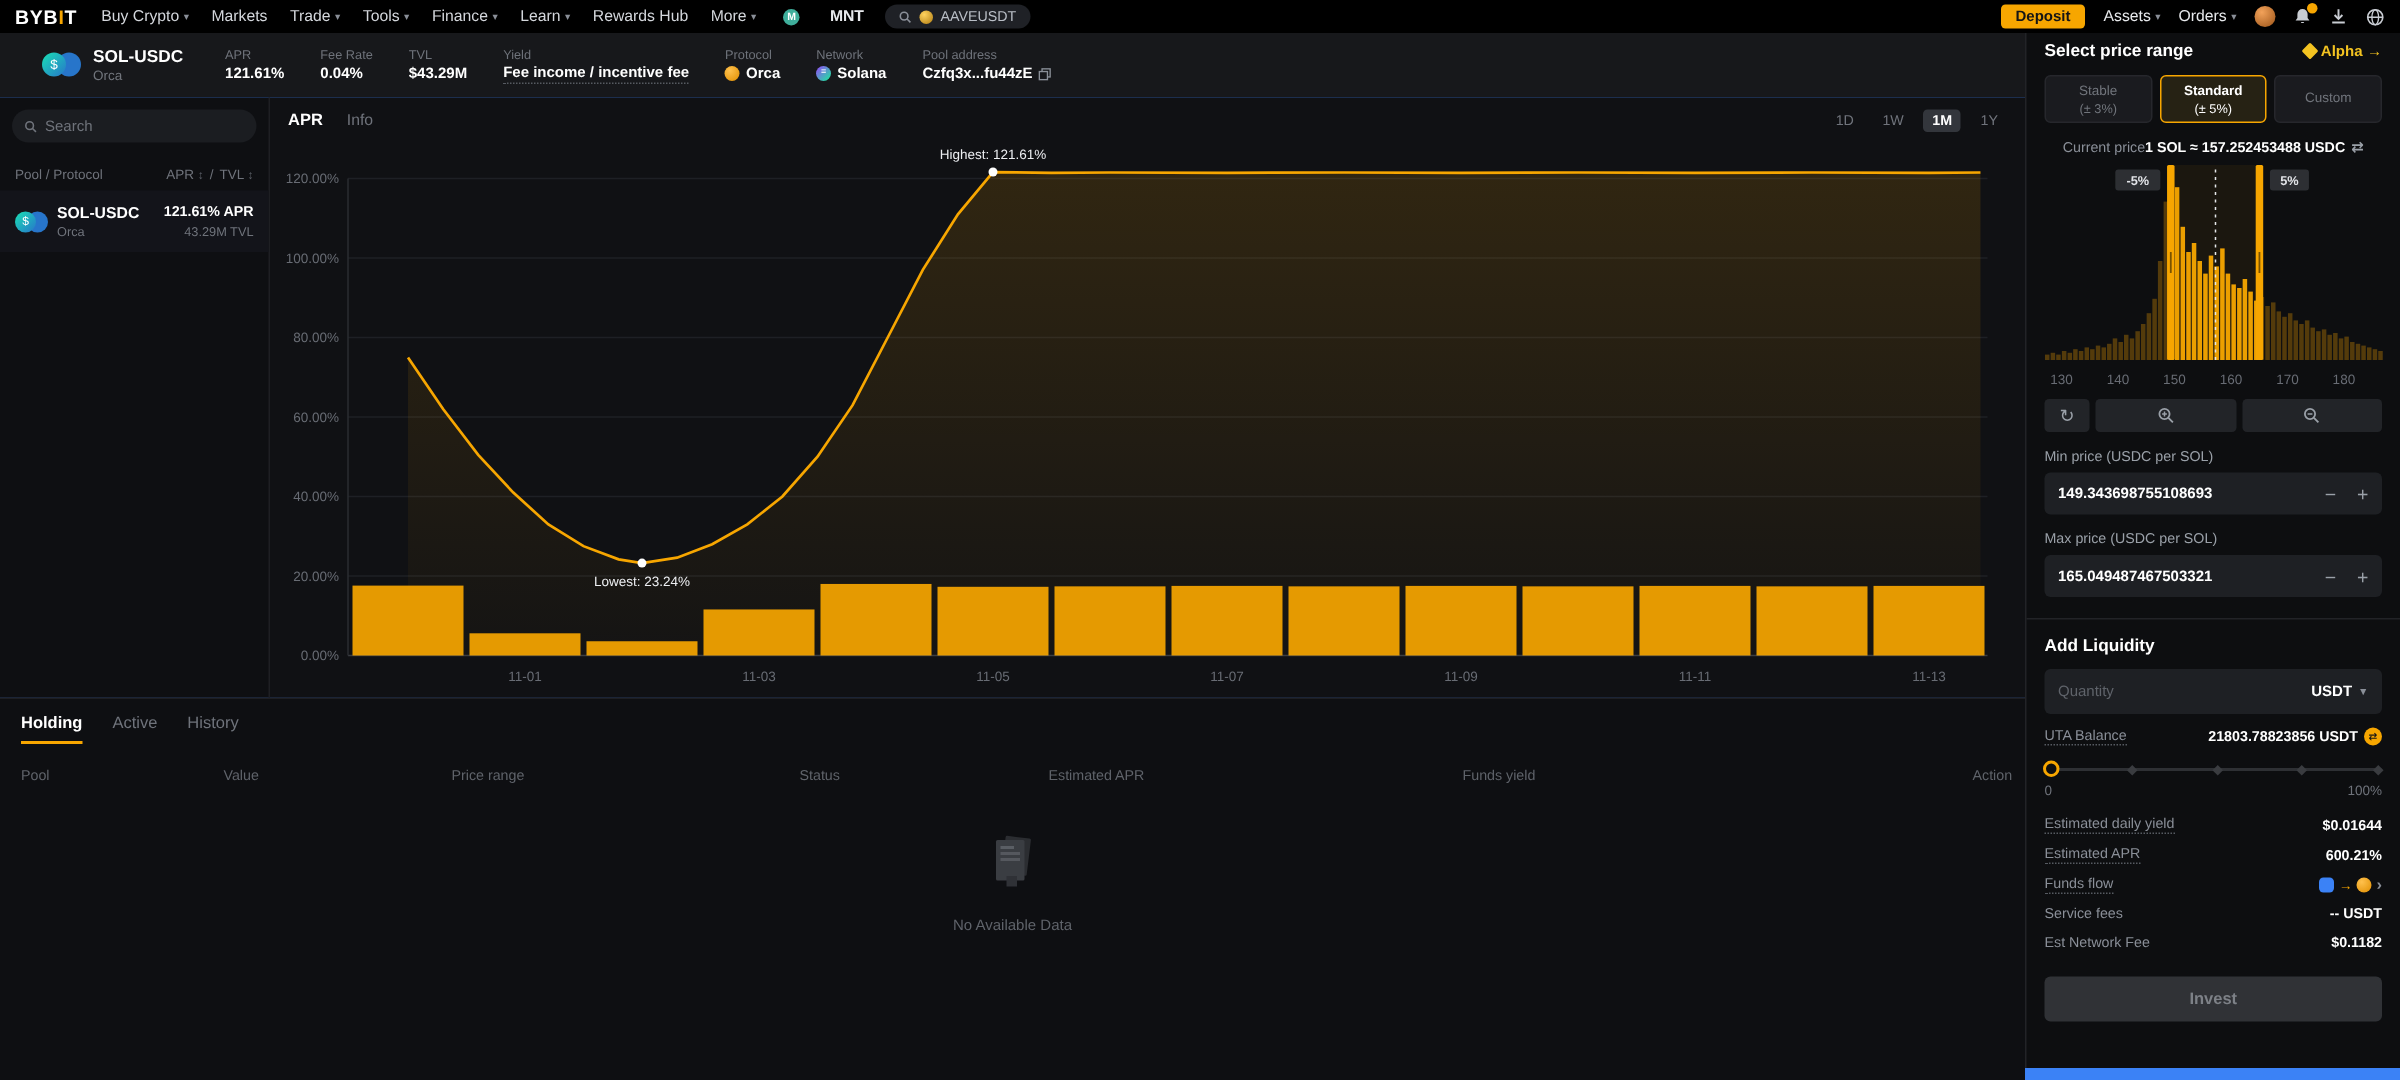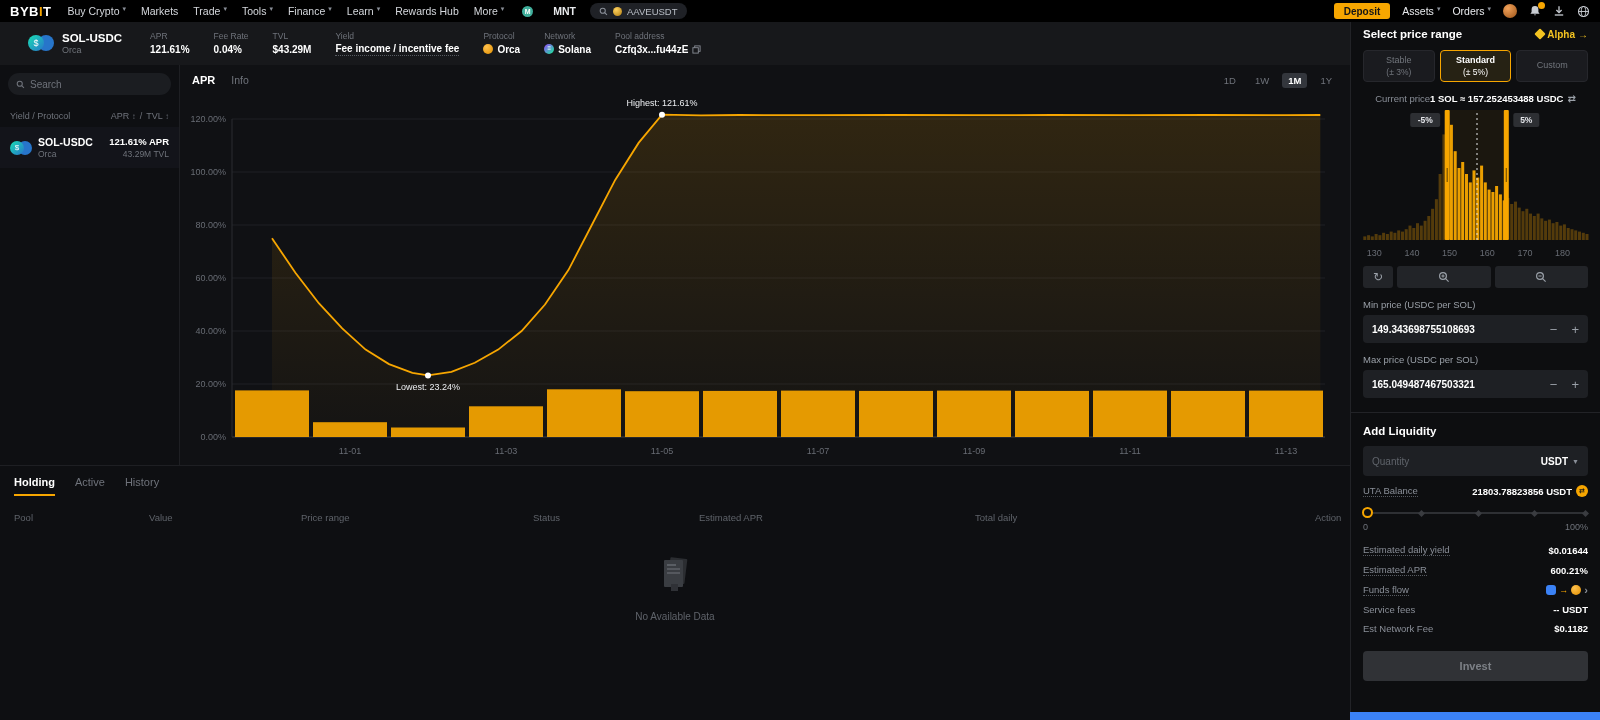--- a/index.html
+++ b/index.html
@@ -6,21 +6,21 @@
   html,body { width:1600px; height:720px; background:#000; overflow:hidden;
     font-family:"Liberation Sans","DejaVu Sans",sans-serif; color:#e8eaed; }
   .app { position:relative; width:1600px; height:720px; background:#3b82f6; }
 
   
   .topnav { position:absolute; top:0; left:0; width:1600px; height:22px; background:#000;
     display:flex; align-items:center; padding:0 10px; z-index:9; }
   .logo { font-weight:bold; font-size:13px; letter-spacing:.5px; color:#fff; margin-right:16px; cursor:pointer; }
   .logo .accent { color:#f7a600; }
   .menu { display:flex; gap:15px; font-size:10.5px; color:#d4d7dc; }
-  .menu-item { display:flex; align-items:flex-start; gap:3px; cursor:pointer; white-space:nowrap; }
+  .menu-item { display:flex; align-items:center; gap:3px; cursor:pointer; white-space:nowrap; }
   .caret { font-size:7px; color:#8a8f98; }
   .mnt { display:flex; align-items:center; gap:20px; margin-left:18px; font-size:10.5px; font-weight:bold; color:#e8eaed; cursor:pointer; }
   .mnt-icon { width:11px; height:11px; border-radius:50%; background:#3fae9b; color:#fff; font-size:7px; font-weight:bold;
     display:flex; align-items:center; justify-content:center; font-style:normal; }
   .search-pill { display:flex; align-items:center; gap:5px; background:#1f2126; border-radius:10px; height:16px;
     padding:0 9px; margin-left:14px; font-size:9.5px; color:#b9bec6; cursor:text; }
   .coin-dot { width:9px; height:9px; border-radius:50%; background:radial-gradient(circle at 35% 30%,#ffd25e,#b07d12); display:inline-block; }
   .nav-right { margin-left:auto; display:flex; align-items:center; gap:12px; font-size:10.5px; color:#e8eaed; }
   .deposit { background:#f7a600; color:#151515; border:none; border-radius:3px; font-weight:bold; font-size:10px;
     height:16px; padding:0 10px; cursor:pointer; font-family:inherit; }
@@ -291,21 +291,21 @@
 
   <aside class="pool-list">
     <div class="search-box">
       <svg width="9" height="9" viewBox="0 0 12 12">
           <circle cx="5" cy="5" r="3.4" fill="none" stroke="#6f737b" stroke-width="1.4"></circle>
           <line x1="7.6" y1="7.6" x2="10.6" y2="10.6" stroke="#6f737b" stroke-width="1.4"></line>
         </svg>
       <input placeholder="Search" style="">
     </div>
     <div class="list-header">
-      <span>Yield / Protocol</span>
+      <span>Pool / Protocol</span>
       <span class="lh-right">
         <span><span>APR</span> <span class="sort">↕</span></span>
         <span>/</span>
         <span><span>TVL</span> <span class="sort">↕</span></span>
       </span>
     </div>
     <div class="pool-row">
       <div class="pr-left">
         <span class="pair-ico small">
             <i class="c-back"></i>
@@ -393,21 +393,21 @@
         <span class="h-tab active">Holding</span>
         <span class="h-tab">Active</span>
         <span class="h-tab">History</span>
       </div>
     <div class="holdings-cols">
         <span>Pool</span>
         <span>Value</span>
         <span>Price range</span>
         <span>Status</span>
         <span>Estimated APR</span>
-        <span>Total daily</span>
+        <span>Funds yield</span>
         <span>Action</span>
       </div>
     <div class="empty-wrap">
       <svg width="46" height="46" viewBox="0 0 46 46">
         <rect x="17" y="7" width="17" height="25" rx="1" fill="#2b2d31" transform="rotate(7 25 19)"></rect>
         <rect x="12" y="9" width="19" height="27" rx="1" fill="#3a3d42"></rect>
         <rect x="15" y="13" width="9" height="2" fill="#5a5e64"></rect>
         <rect x="15" y="17" width="13" height="2" fill="#55585e"></rect>
         <rect x="15" y="21" width="13" height="2" fill="#55585e"></rect>
         <rect x="19" y="33" width="7" height="7" fill="#2f3136"></rect>

